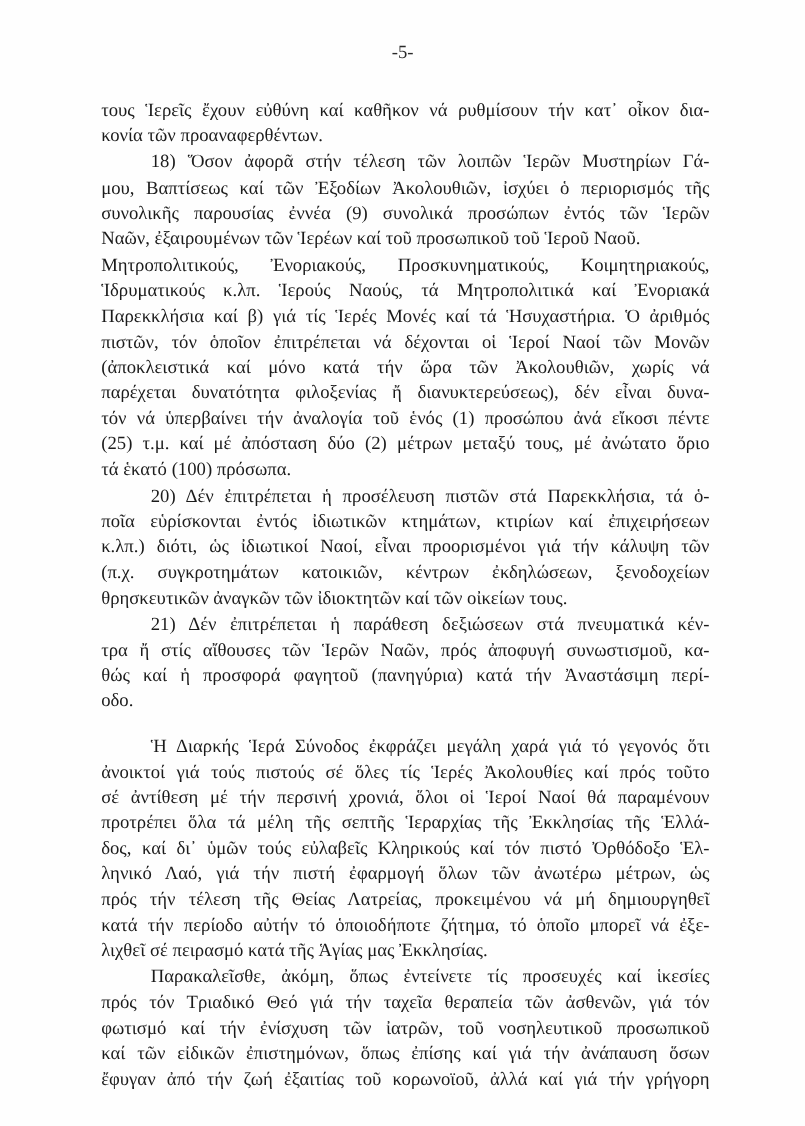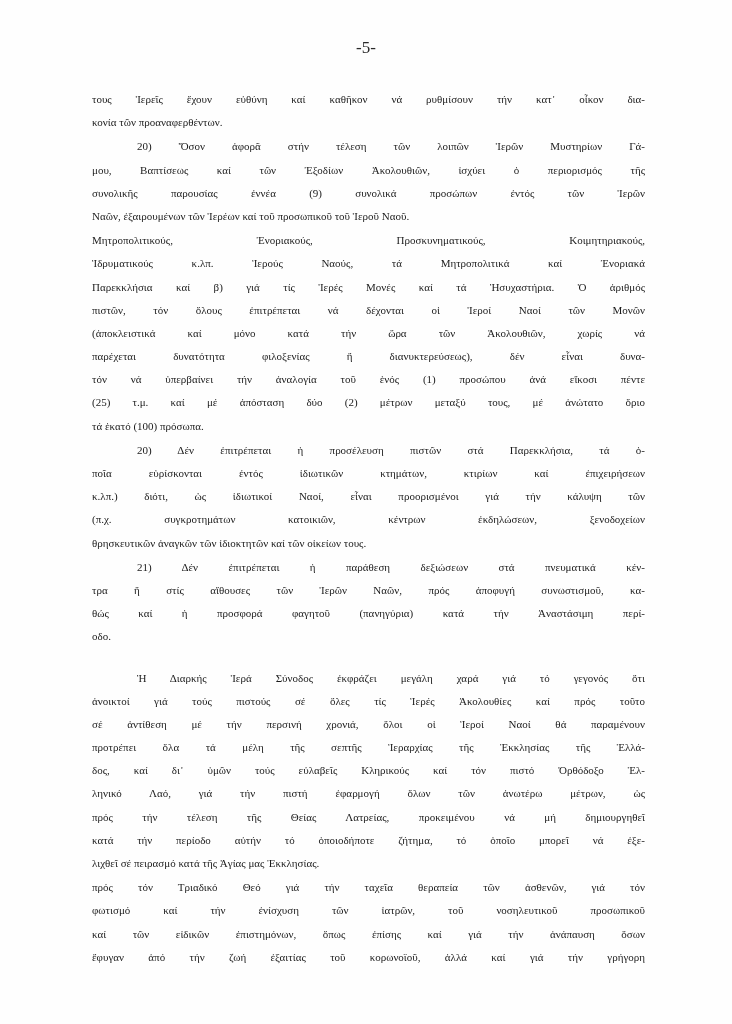--- a/index.html
+++ b/index.html
@@ -5,21 +5,21 @@
   html, body { margin: 0; padding: 0; background: #ffffff; }
   body { width: 732px; height: 1024px; position: relative; overflow: hidden; }
   .page { position: absolute; left: 0; top: 0; width: 732px; height: 1024px; background: #fefefe; }
   .page-number {
     position: absolute; left: 0; width: 732px; top: 38px;
     text-align: center; font-family: "Liberation Serif", serif; font-size: 17px; color: #2a2a2a;
   }
   .body-text {
     position: absolute; left: 92px; width: 553px; top: 88px;
     font-family: "Liberation Serif", "DejaVu Serif", serif;
-    font-size: 11px; color: #1b1b1b;
+    font-size: 17px; color: #1b1b1b;
   }
   .para { margin: 0; }
   .para + .para { margin-top: 1px; }
   .line {
     display: block; height: 23.2px; line-height: 23.2px;
     white-space: nowrap; text-align: justify; text-align-last: justify;
   }
   .line.last { text-align-last: left; }
   .line.indent { padding-left: 45px; }
 </style>
@@ -30,31 +30,31 @@
   <div class="page-number">-5-</div>
 
   <div class="body-text">
 
     <p class="para">
       <span class="line">τους Ἱερεῖς ἔχουν εὐθύνη καί καθῆκον νά ρυθμίσουν τήν κατ᾽ οἶκον δια-</span>
       <span class="line last">κονία τῶν προαναφερθέντων.</span>
     </p>
 
     <p class="para">
-      <span class="line indent">20) Ὅσον ἀφορᾶ στήν τέλεση τῶν λοιπῶν Ἱερῶν Μυστηρίων Γά-</span>
+      <span class="line indent">18) Ὅσον ἀφορᾶ στήν τέλεση τῶν λοιπῶν Ἱερῶν Μυστηρίων Γά-</span>
       <span class="line">μου, Βαπτίσεως καί τῶν Ἐξοδίων Ἀκολουθιῶν, ἰσχύει ὁ περιορισμός τῆς</span>
       <span class="line">συνολικῆς παρουσίας ἐννέα (9) συνολικά προσώπων ἐντός τῶν Ἱερῶν</span>
       <span class="line last">Ναῶν, ἐξαιρουμένων τῶν Ἱερέων καί τοῦ προσωπικοῦ τοῦ Ἱεροῦ Ναοῦ.</span>
     </p>
 
     <p class="para">
       <span class="line">Μητροπολιτικούς, Ἐνοριακούς, Προσκυνηματικούς, Κοιμητηριακούς,</span>
       <span class="line">Ἱδρυματικούς κ.λπ. Ἱερούς Ναούς, τά Μητροπολιτικά καί Ἐνοριακά</span>
       <span class="line">Παρεκκλήσια καί β) γιά τίς Ἱερές Μονές καί τά Ἡσυχαστήρια. Ὁ ἀριθμός</span>
-      <span class="line">πιστῶν, τόν ὅλους ἐπιτρέπεται νά δέχονται οἱ Ἱεροί Ναοί τῶν Μονῶν</span>
+      <span class="line">πιστῶν, τόν ὁποῖον ἐπιτρέπεται νά δέχονται οἱ Ἱεροί Ναοί τῶν Μονῶν</span>
       <span class="line">(ἀποκλειστικά καί μόνο κατά τήν ὥρα τῶν Ἀκολουθιῶν, χωρίς νά</span>
       <span class="line">παρέχεται δυνατότητα φιλοξενίας ἤ διανυκτερεύσεως), δέν εἶναι δυνα-</span>
       <span class="line">τόν νά ὑπερβαίνει τήν ἀναλογία τοῦ ἑνός (1) προσώπου ἀνά εἴκοσι πέντε</span>
       <span class="line">(25) τ.μ. καί μέ ἀπόσταση δύο (2) μέτρων μεταξύ τους, μέ ἀνώτατο ὅριο</span>
       <span class="line last">τά ἑκατό (100) πρόσωπα.</span>
     </p>
 
     <p class="para">
       <span class="line indent">20) Δέν ἐπιτρέπεται ἡ προσέλευση πιστῶν στά Παρεκκλήσια, τά ὁ-</span>
       <span class="line">ποῖα εὑρίσκονται ἐντός ἰδιωτικῶν κτημάτων, κτιρίων καί ἐπιχειρήσεων</span>
@@ -76,20 +76,21 @@
       <span class="line">σέ ἀντίθεση μέ τήν περσινή χρονιά, ὅλοι οἱ Ἱεροί Ναοί θά παραμένουν</span>
       <span class="line">προτρέπει ὅλα τά μέλη τῆς σεπτῆς Ἱεραρχίας τῆς Ἐκκλησίας τῆς Ἑλλά-</span>
       <span class="line">δος, καί δι᾽ ὑμῶν τούς εὐλαβεῖς Κληρικούς καί τόν πιστό Ὀρθόδοξο Ἑλ-</span>
       <span class="line">ληνικό Λαό, γιά τήν πιστή ἐφαρμογή ὅλων τῶν ἀνωτέρω μέτρων, ὡς</span>
       <span class="line">πρός τήν τέλεση τῆς Θείας Λατρείας, προκειμένου νά μή δημιουργηθεῖ</span>
       <span class="line">κατά τήν περίοδο αὐτήν τό ὁποιοδήποτε ζήτημα, τό ὁποῖο μπορεῖ νά ἐξε-</span>
       <span class="line last">λιχθεῖ σέ πειρασμό κατά τῆς Ἁγίας μας Ἐκκλησίας.</span>
     </p>
 
     <p class="para">
+      <span class="line indent">Παρακαλεῖσθε, ἀκόμη, ὅπως ἐντείνετε τίς προσευχές καί ἱκεσίες</span>
       <span class="line">πρός τόν Τριαδικό Θεό γιά τήν ταχεῖα θεραπεία τῶν ἀσθενῶν, γιά τόν</span>
       <span class="line">φωτισμό καί τήν ἐνίσχυση τῶν ἰατρῶν, τοῦ νοσηλευτικοῦ προσωπικοῦ</span>
       <span class="line">καί τῶν εἰδικῶν ἐπιστημόνων, ὅπως ἐπίσης καί γιά τήν ἀνάπαυση ὅσων</span>
       <span class="line">ἔφυγαν ἀπό τήν ζωή ἐξαιτίας τοῦ κορωνοϊοῦ, ἀλλά καί γιά τήν γρήγορη</span>
     </p>
 
   </div>
 </div>
 
 </body></html>

